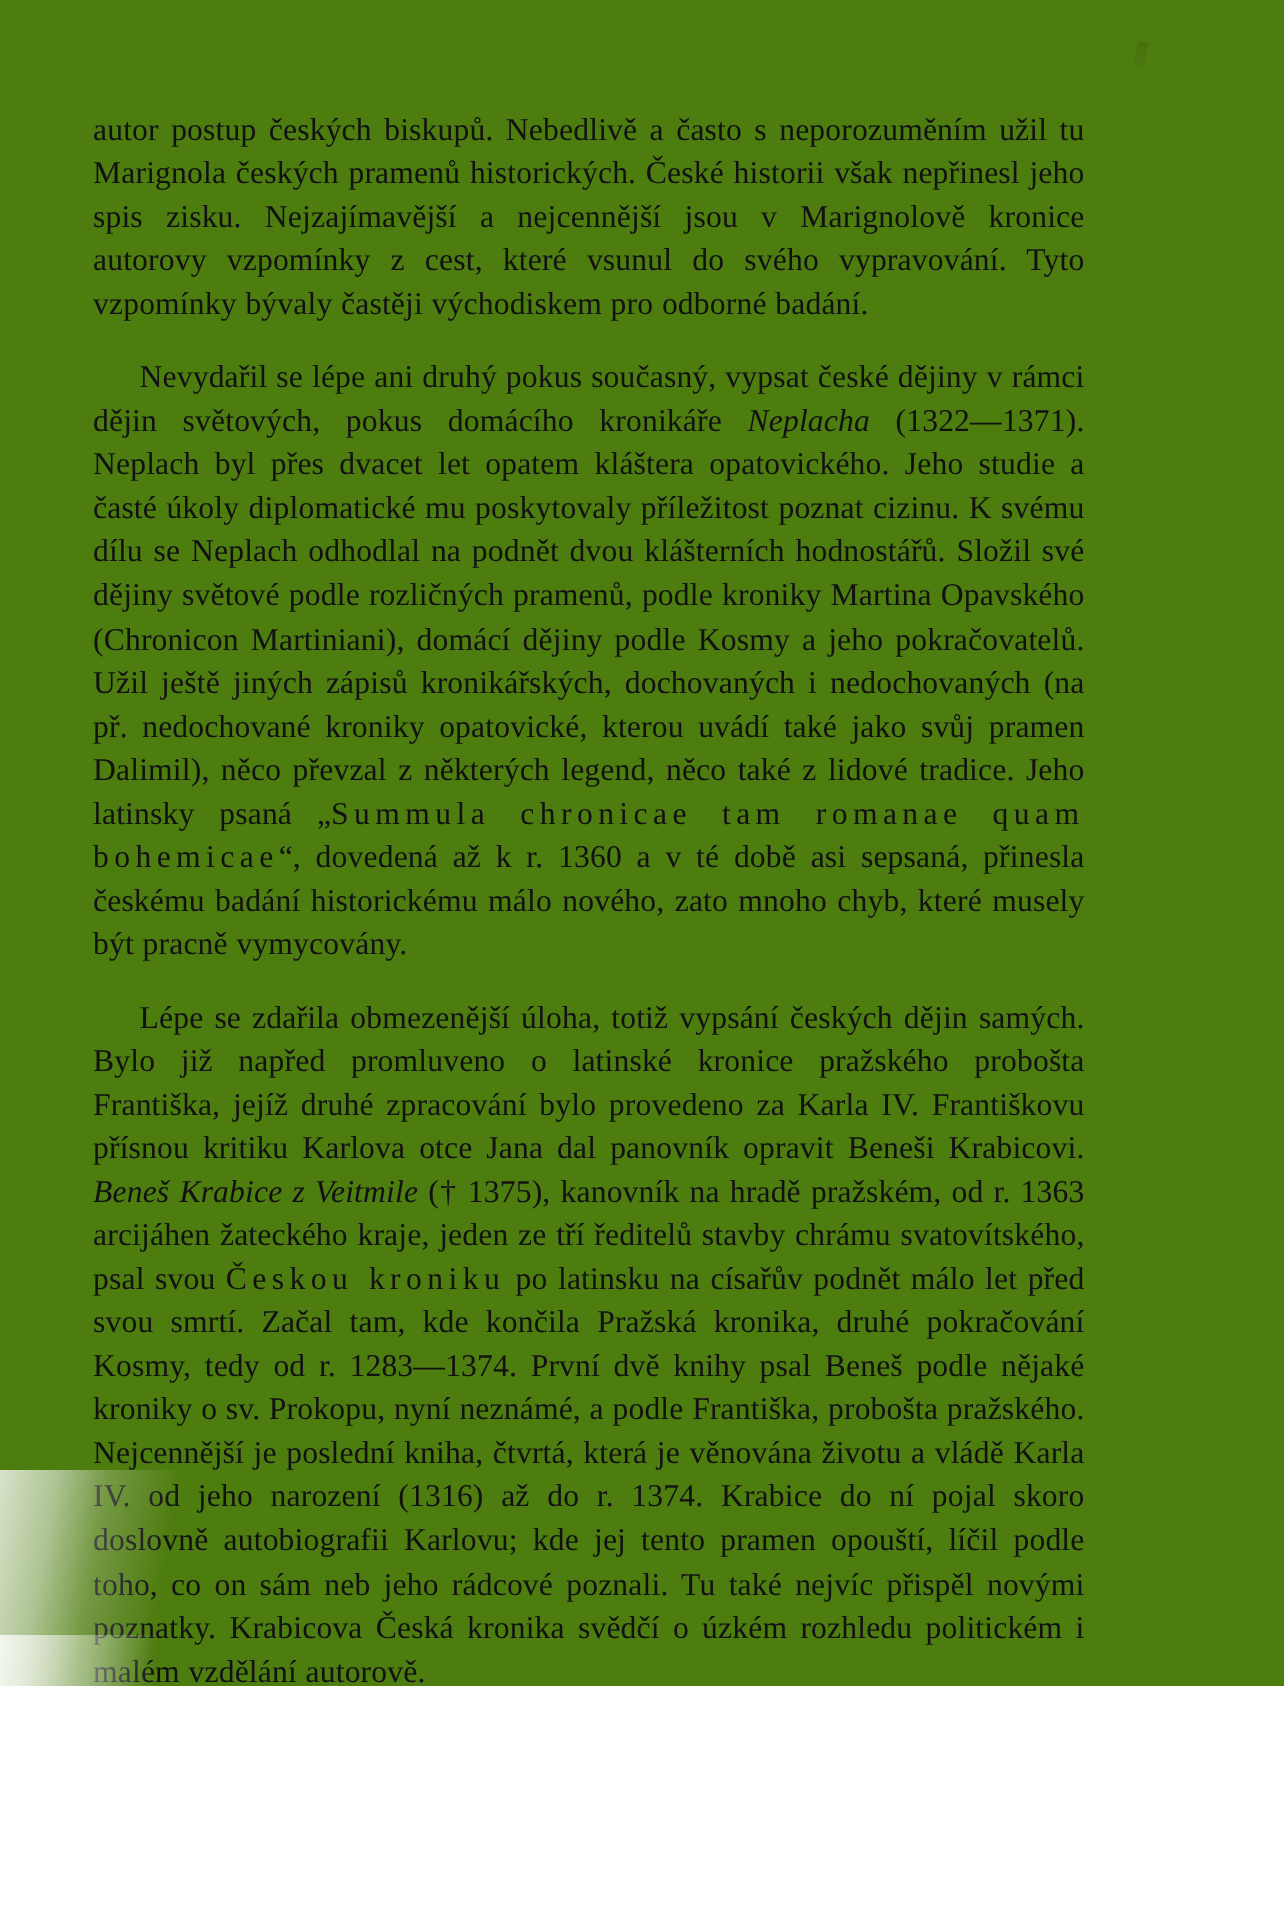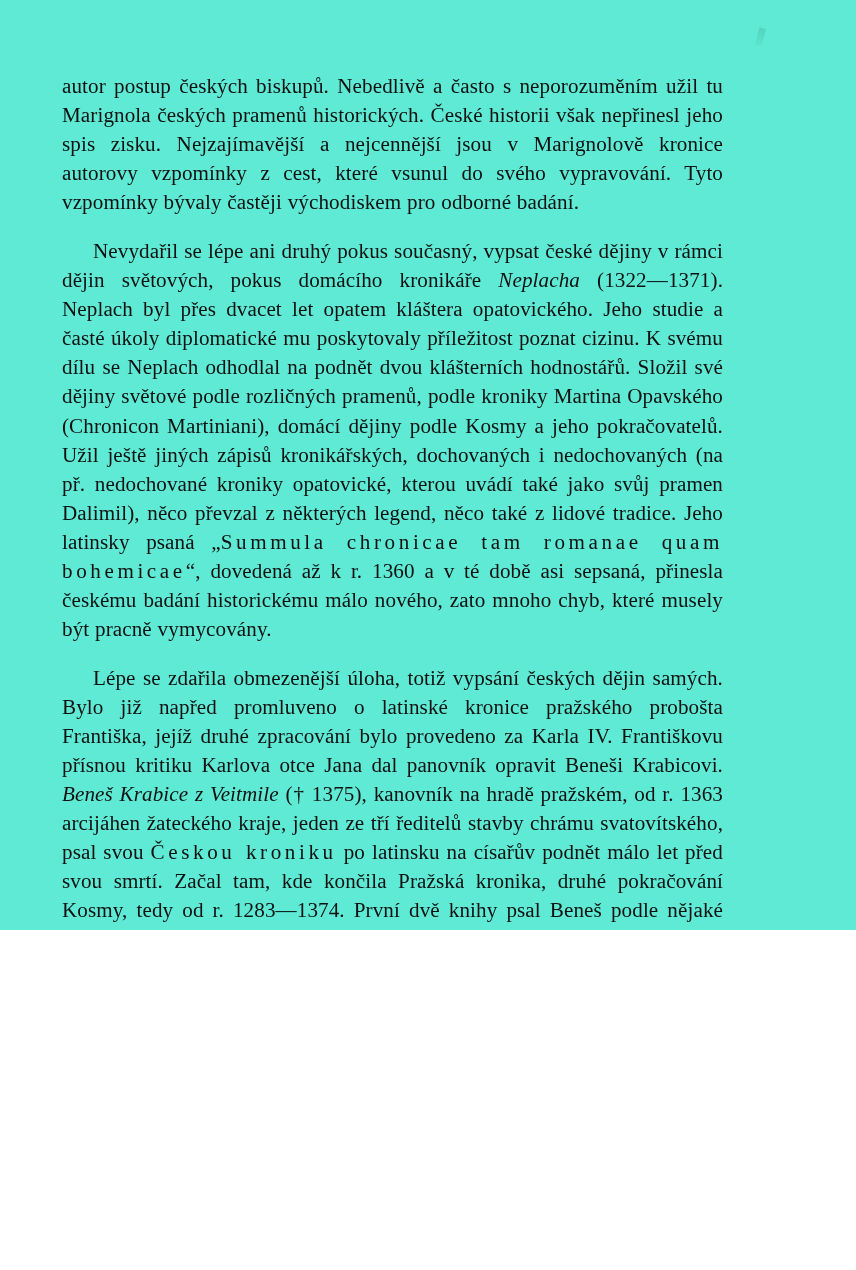--- a/index.html
+++ b/index.html
@@ -4,22 +4,22 @@
 <title>Scanned book page 185</title>
 <style>
   html, body {
     margin: 0;
     padding: 0;
     background: #ffffff;
   }
   .page {
     position: relative;
     width: 856px;
-    height: 930px;
-    background: #5eead4;
+    height: 1124px;
+    background: #4d7c0f;
     overflow: hidden;
     font-family: "Liberation Serif", "DejaVu Serif", serif;
     color: #111111;
     box-sizing: border-box;
   }
 
   
   .scan-mark {
     position: absolute;
     left: 757px;

